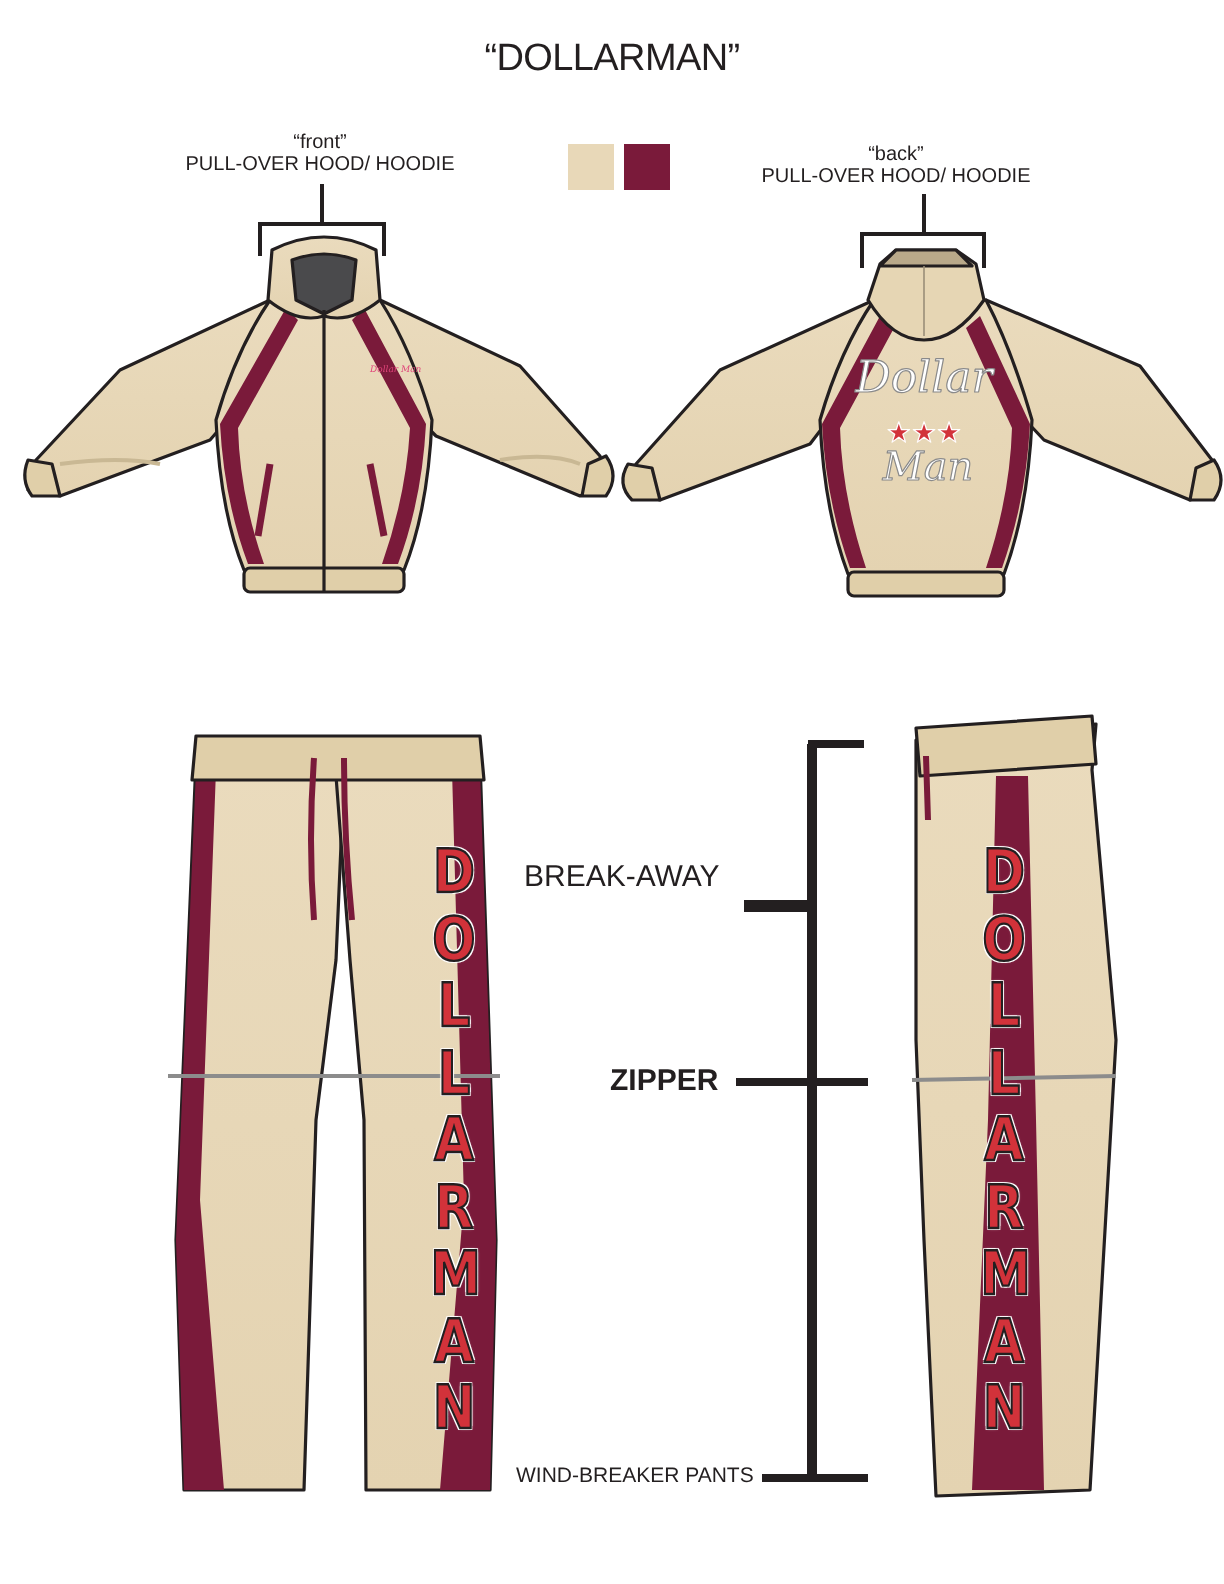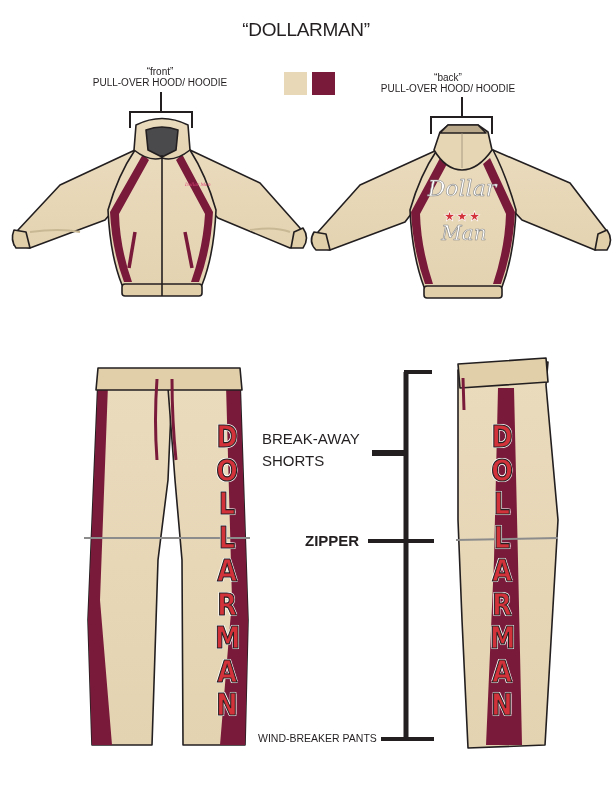--- a/index.html
+++ b/index.html
@@ -27,21 +27,20 @@
   <div>PULL-OVER HOOD/ HOODIE</div>
 </div>
 
 <div class="abs lbl-small" style="left:348px;width:200px;top:72px;">
   <div>“back”</div>
   <div>PULL-OVER HOOD/ HOODIE</div>
 </div>
 
 <div class="abs lbl-mid" style="left:262px;width:102px;top:428px;">
   <div>BREAK-AWAY</div>
-  <div>SHORTS</div>
 </div>
 <div class="abs lbl-mid" style="left:305px;width:60px;top:530px;font-weight:bold;">ZIPPER</div>
 <div class="abs lbl-tiny" style="left:258px;top:732px;">WIND-BREAKER PANTS</div>
 
 <svg width="612" height="792" viewBox="0 0 612 792">
   <defs>
     <linearGradient id="tan" x1="0" x2="0" y1="0" y2="1">
       <stop offset="0" stop-color="#eadbbd"></stop>
       <stop offset="1" stop-color="#e4d3b1"></stop>
     </linearGradient>

